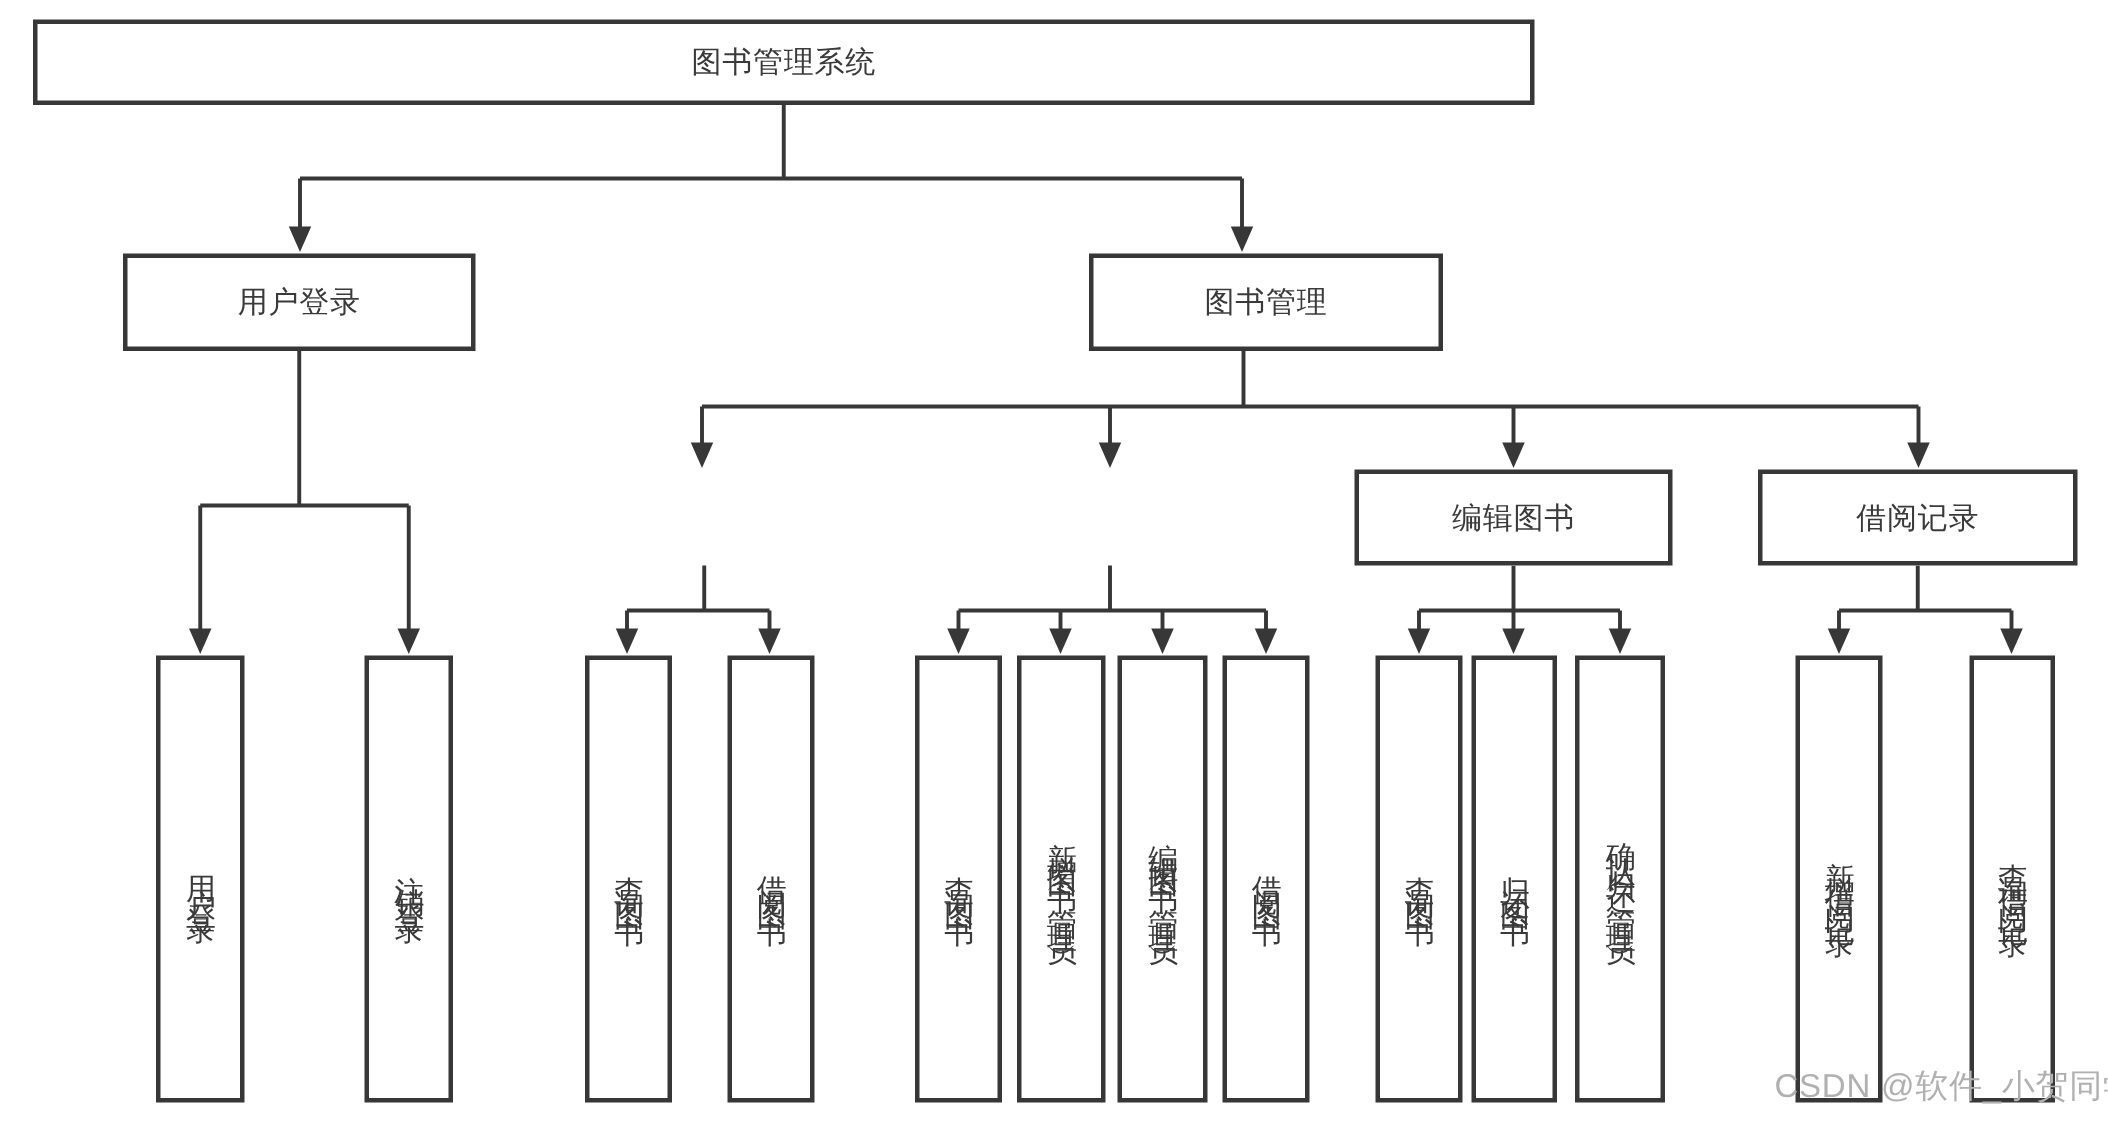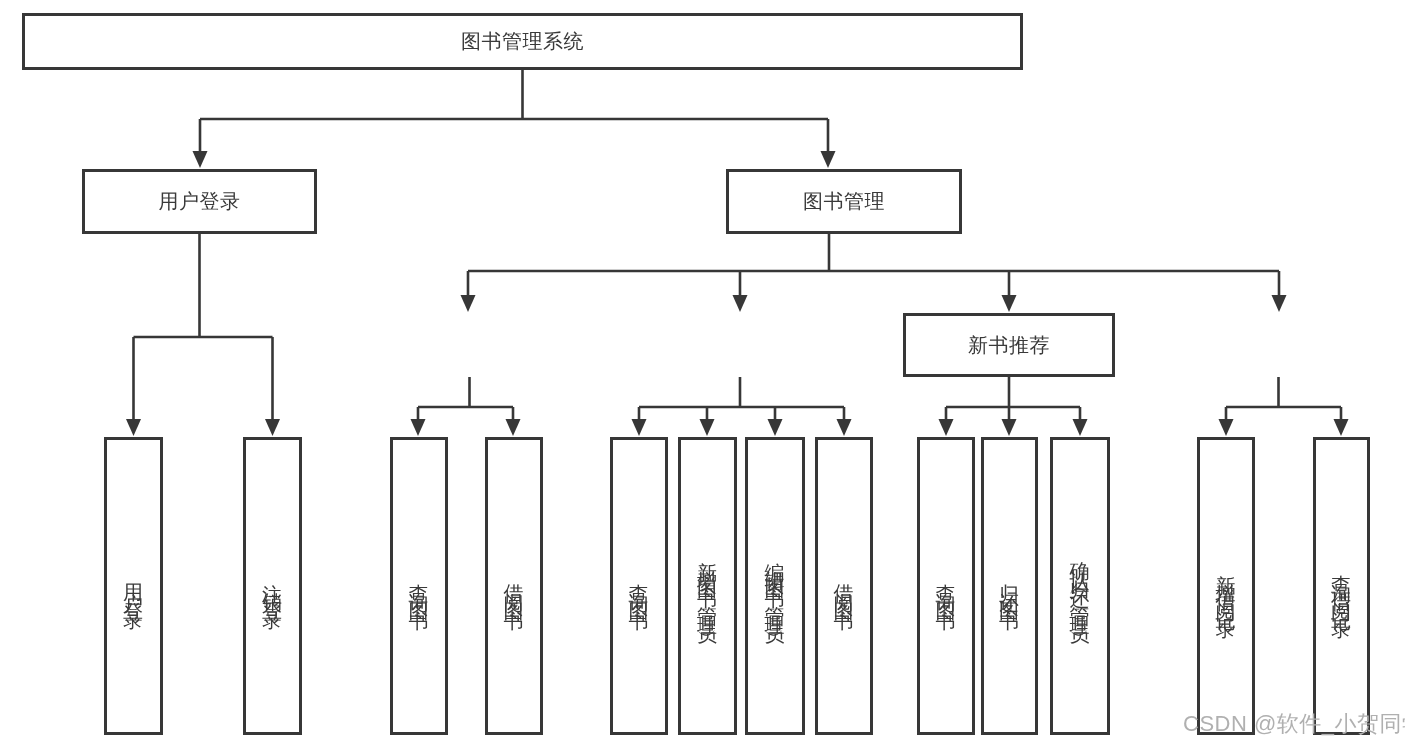--- a/index.html
+++ b/index.html
@@ -105,21 +105,24 @@
   </div>
 
   <div class="box" style="left:82px;top:169px;width:235px;height:65px">
     <span>用户登录</span>
   </div>
   <div class="box" style="left:726px;top:169px;width:236px;height:65px">
     <span>图书管理</span>
   </div>
 
   <div class="box" style="left:903px;top:313px;width:212px;height:64px">
-    <span>新书推荐</span>
+    <span>编辑图书</span>
+  </div>
+  <div class="box" style="left:1172px;top:313px;width:213px;height:64px">
+    <span>借阅记录</span>
   </div>
 
   <div class="box vbox" style="left:104px;top:437px;width:59px;height:298px">
     <span>用户登录</span>
   </div>
   <div class="box vbox" style="left:243px;top:437px;width:59px;height:298px">
     <span>注销登录</span>
   </div>
 
   <div class="box vbox" style="left:390px;top:437px;width:58px;height:298px">

